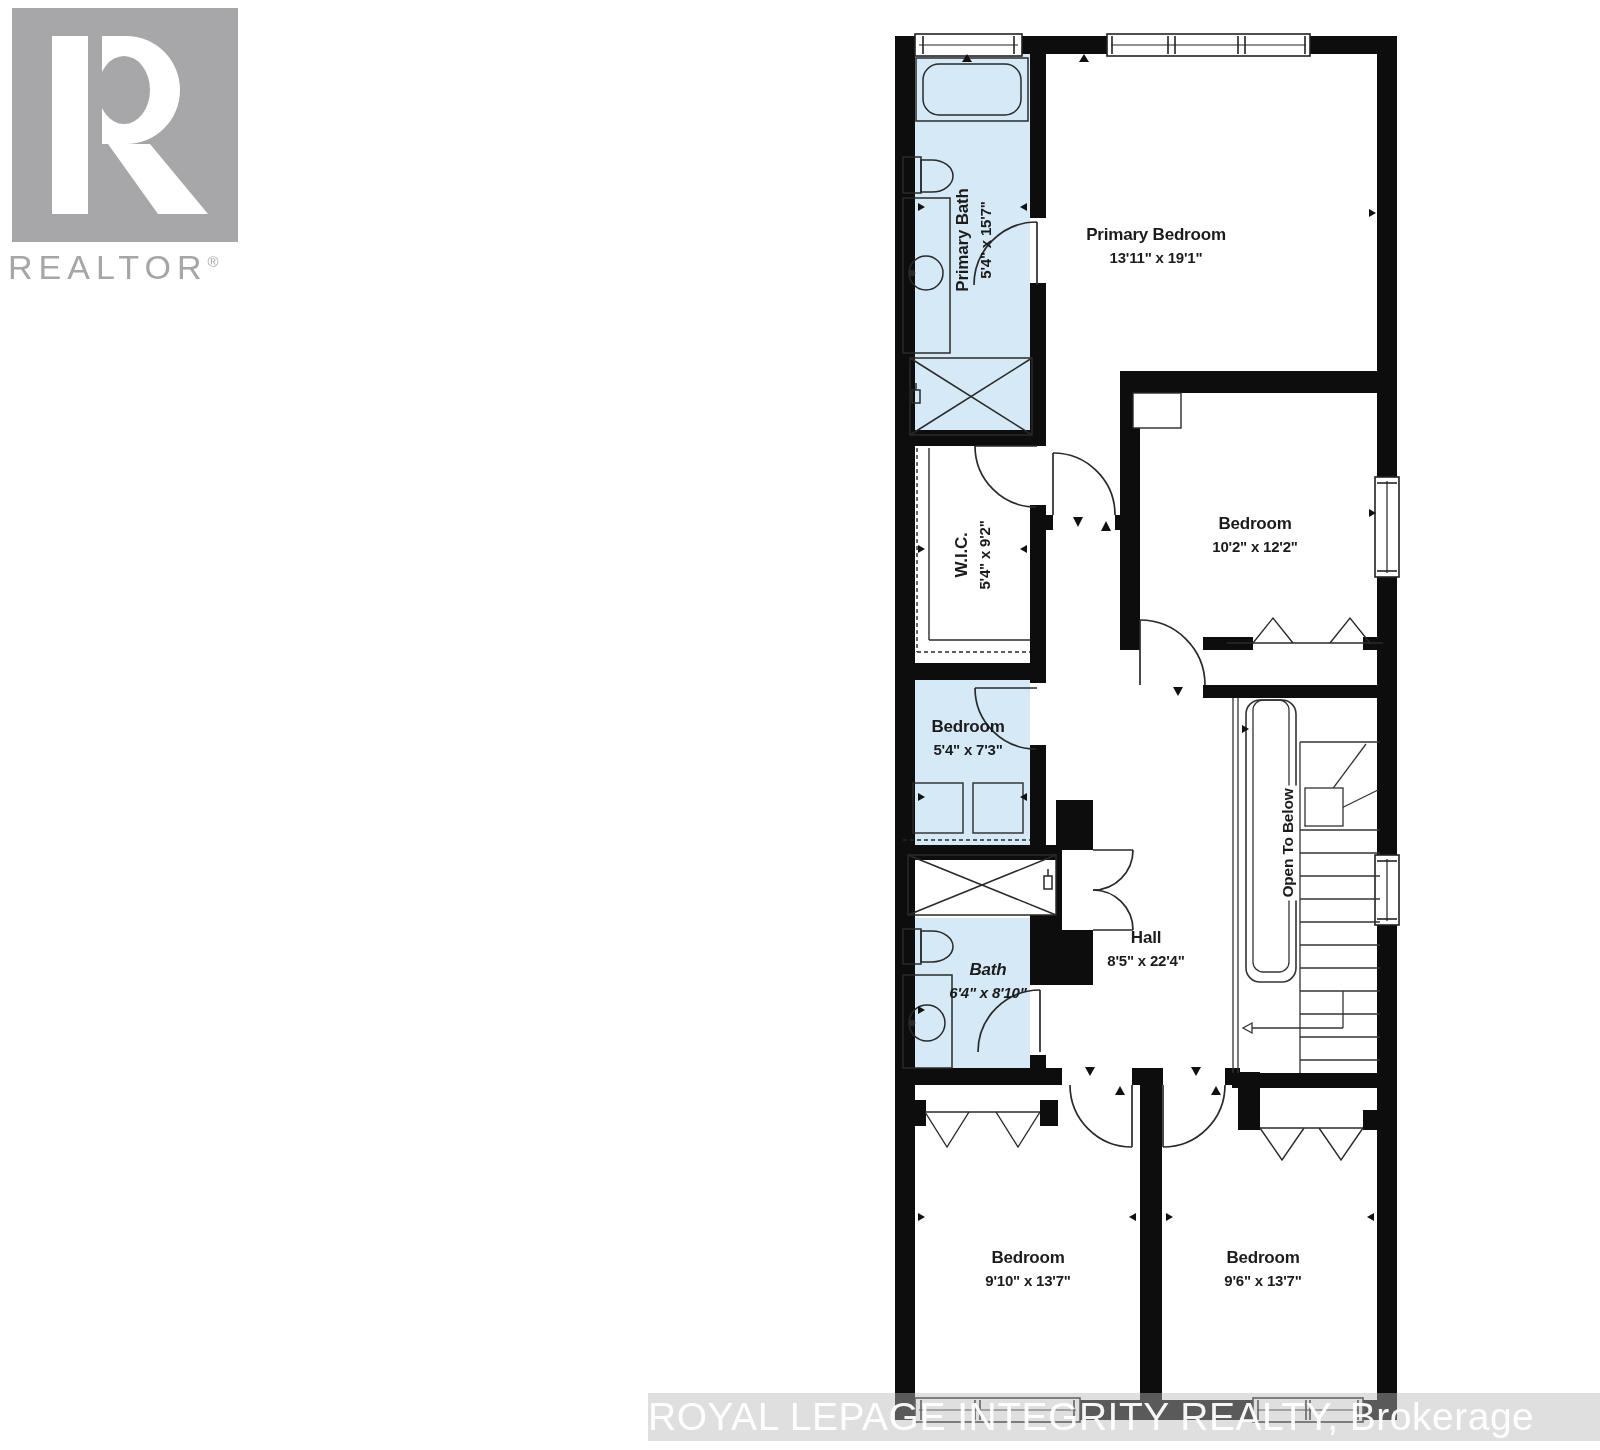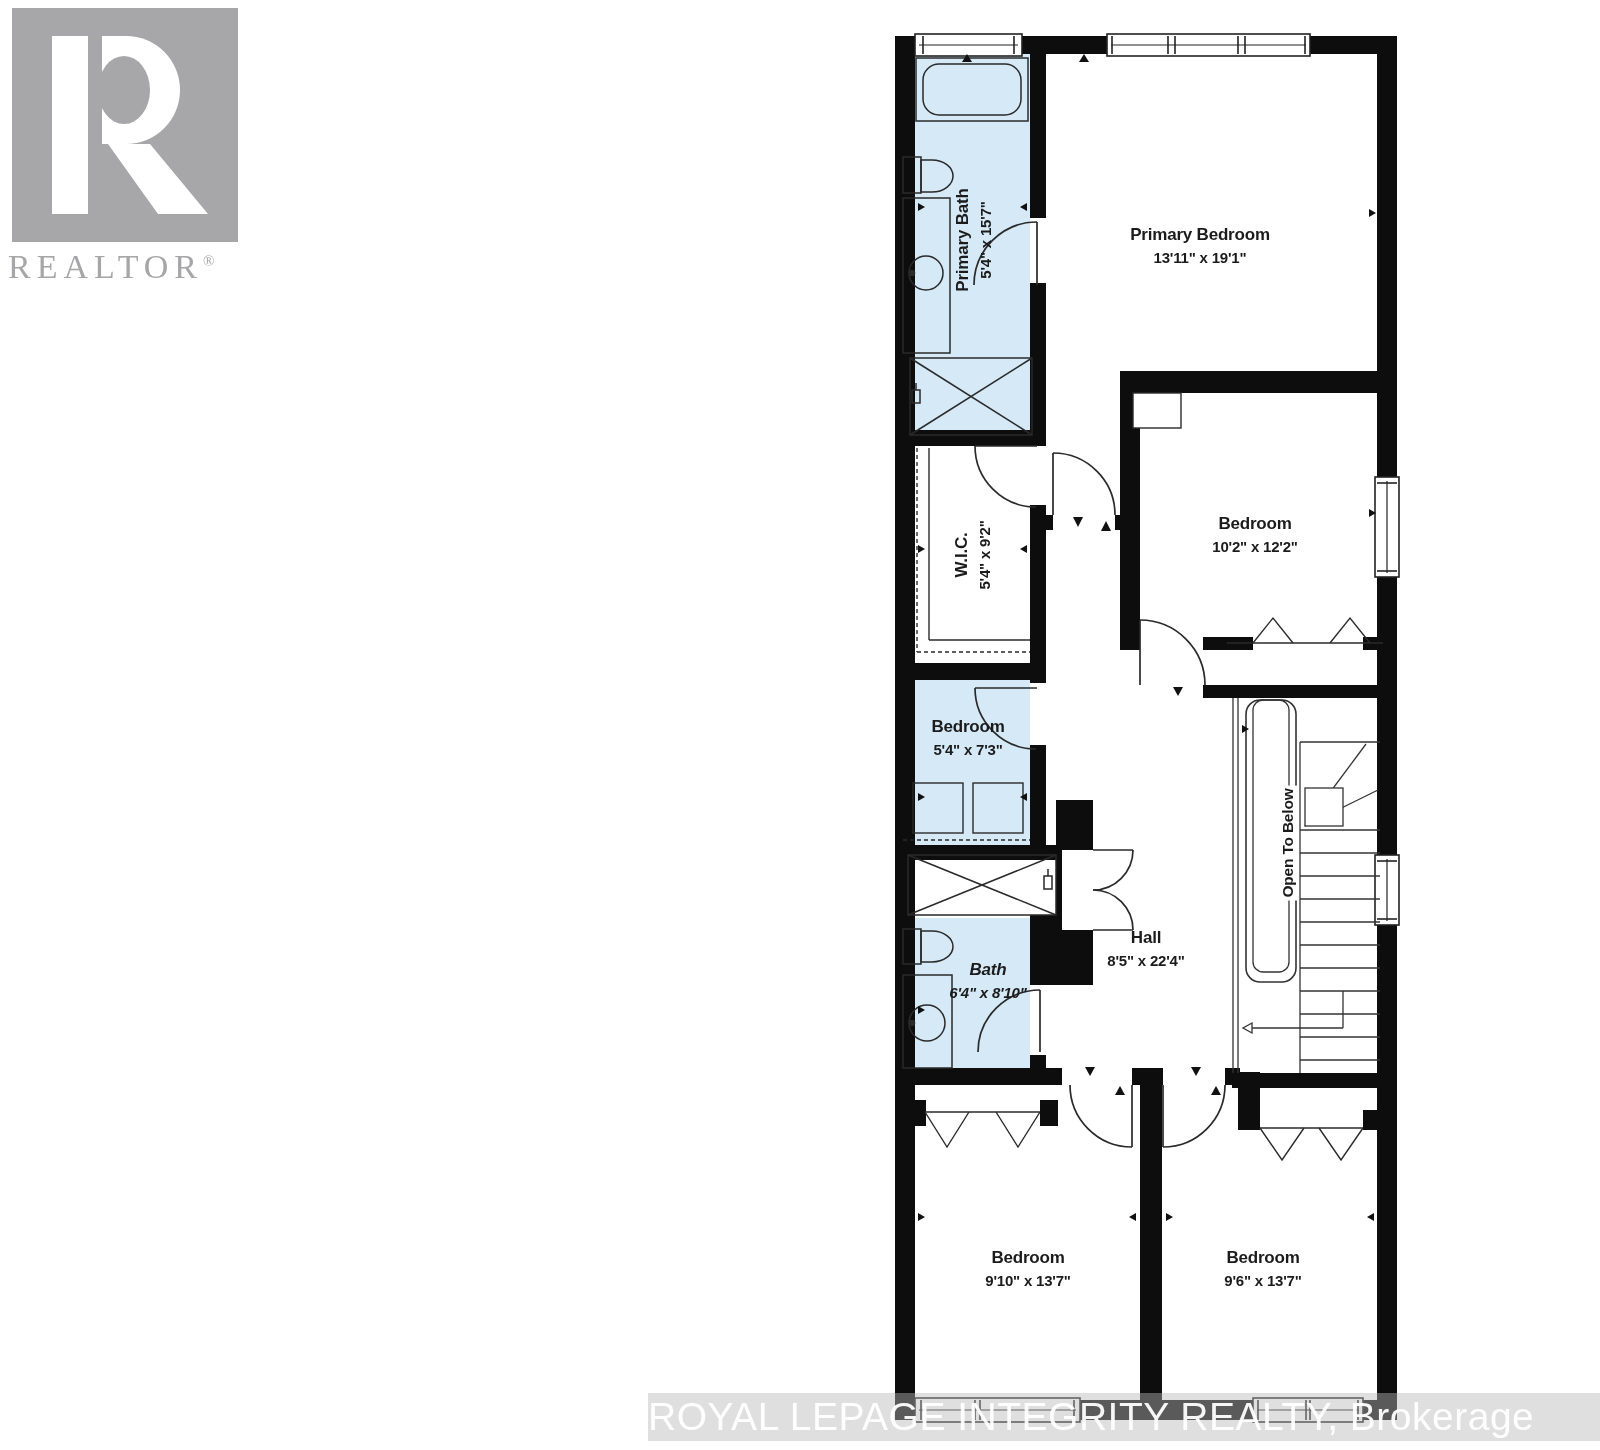--- a/index.html
+++ b/index.html
@@ -9,21 +9,21 @@
   .roomfill{position:absolute;background:#d5e9f6;}
   
   .rlabel{position:absolute;transform:translate(-50%,-50%);text-align:center;color:#1b1b1b;white-space:nowrap;}
   .rlabel .nm{font-size:17px;font-weight:700;letter-spacing:-0.2px;line-height:1.45;}
   .rlabel .dm{font-size:15px;font-weight:600;letter-spacing:-0.2px;line-height:1.3;}
   .rot{transform:translate(-50%,-50%) rotate(-90deg);}
   .halo{background:#fff;padding:0 3px;}
   
   #logo-square{position:absolute;left:12px;top:8px;width:226px;height:234px;background:#a7a7a9;}
   #logo-word{position:absolute;left:8px;top:248px;width:260px;color:#a6a6a8;font-size:34px;
-             letter-spacing:6px;font-weight:500;font-family:Liberation Serif, serif;}
+             letter-spacing:6px;font-weight:500;}
   #logo-word sup{font-size:15px;letter-spacing:0;}
   
   #watermark{position:absolute;left:648px;top:1393px;width:1016px;height:48px;
              background:rgba(185,185,185,0.45);color:rgba(255,255,255,0.95);
              font-size:39px;font-weight:500;letter-spacing:0.5px;line-height:48px;
              white-space:nowrap;overflow:hidden;z-index:30;transform-origin:left center;}
   svg{position:absolute;left:0;top:0;}
 </style>
 </head>
 <body>
@@ -292,21 +292,21 @@
       <polygon points="1369,509 1369,517 1376,513"></polygon>
       <polygon points="1242,725 1242,733 1249,729"></polygon>
     </g>
   </svg>
 
   <div class="rlabel rot" style="left:973px;top:240px;">
     <div class="nm">Primary Bath</div>
     <div class="dm">5'4" x 15'7"</div>
   </div>
 
-  <div class="rlabel" style="left:1200px;top:245px;">
+  <div class="rlabel" style="left:1156px;top:245px;">
     <div class="nm">Primary Bedroom</div>
     <div class="dm">13'11" x 19'1"</div>
   </div>
 
   <div class="rlabel rot" style="left:972px;top:555px;">
     <div class="nm">W.I.C.</div>
     <div class="dm">5'4" x 9'2"</div>
   </div>
 
   <div class="rlabel" style="left:1255px;top:534px;">

